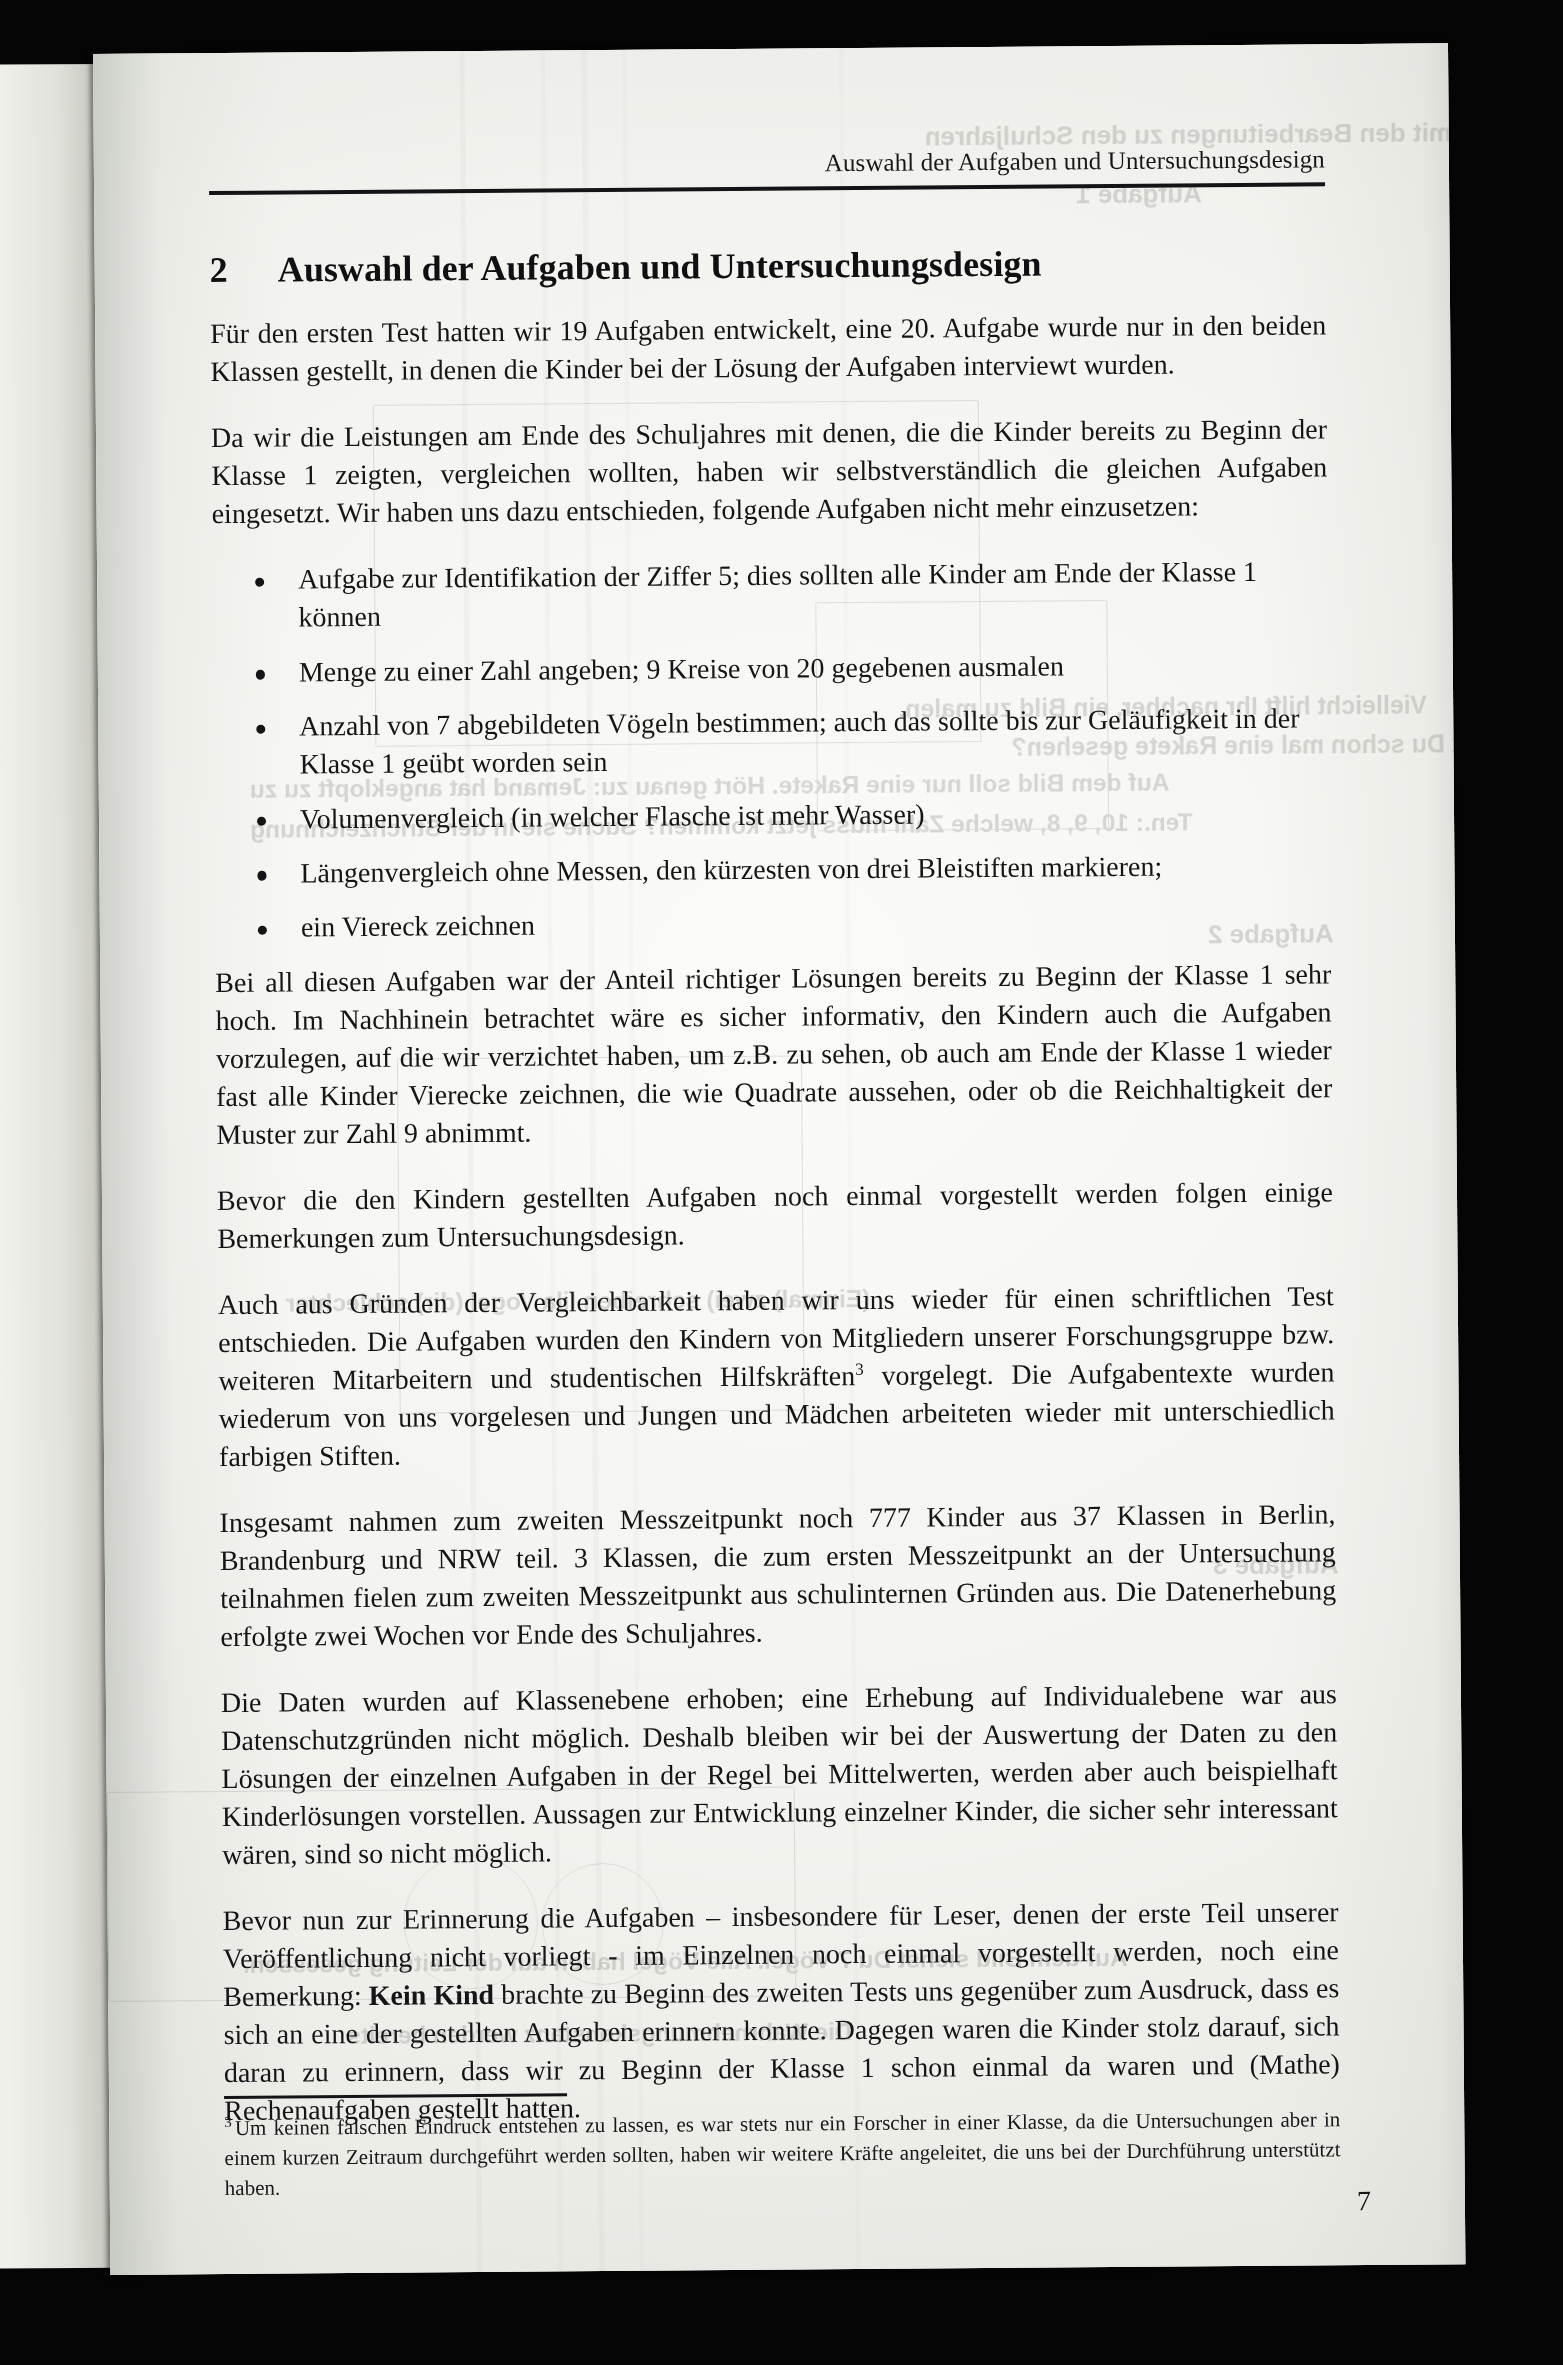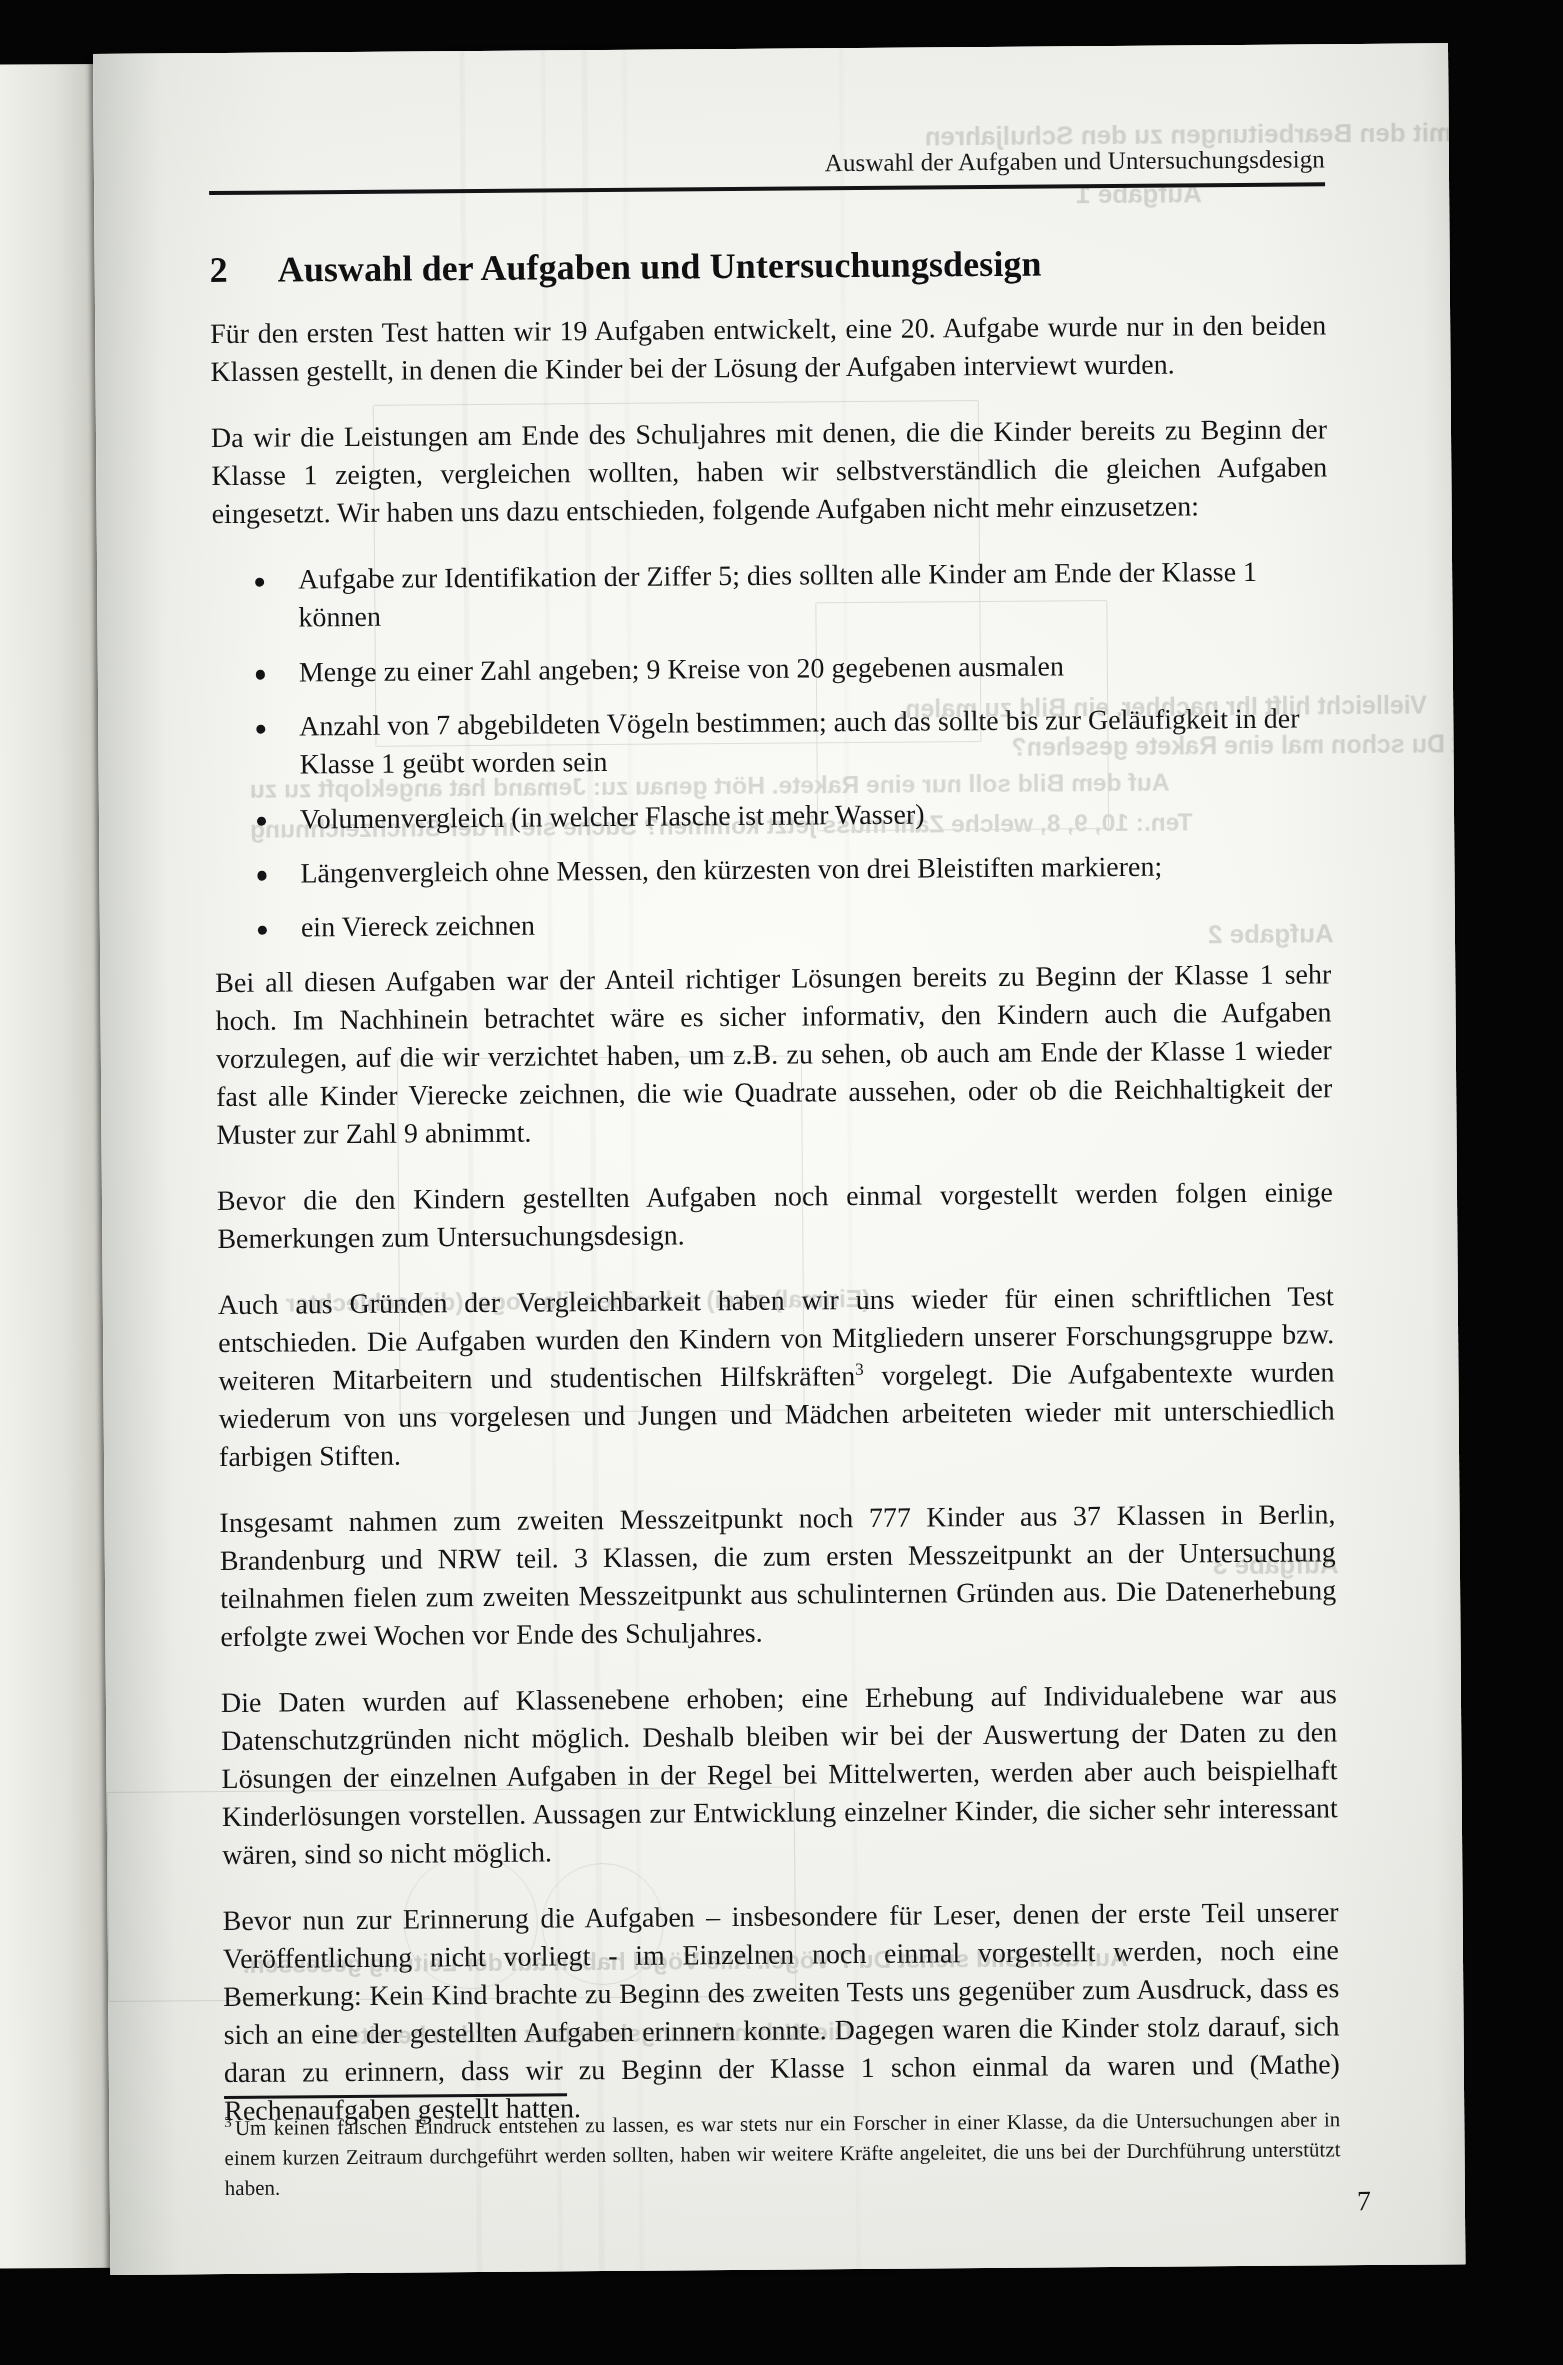--- a/index.html
+++ b/index.html
@@ -158,21 +158,21 @@
   .para {
     margin-top: 15px;
     font-size: 28px;
     line-height: 38px;
     color: #151517;
     text-align: justify;
     text-justify: inter-word;
     hyphens: manual;
   }
   .para:first-of-type { margin-top: 14px; }
-  .para b { font-weight: normal; margin-top: 20px; }
+  .para b { font-weight: bold; margin-top: 20px; }
   .fn-ref {
     font-size: 17px;
     vertical-align: super;
     line-height: 0;
   }
 
   
   #bullet-list {
     margin: 16.4px 0 0 0;
     padding: 0;

